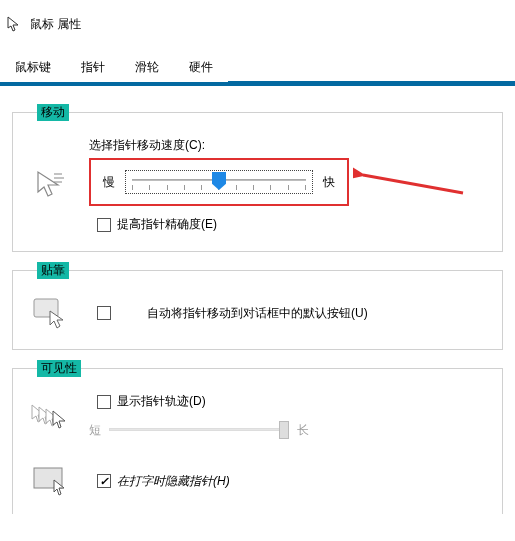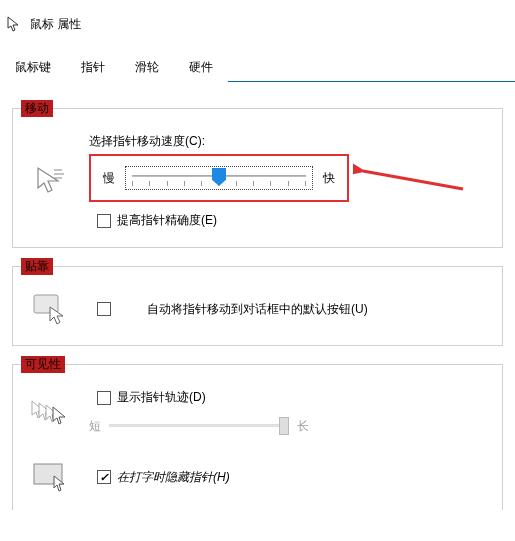--- a/index.html
+++ b/index.html
@@ -17,21 +17,21 @@
       align-items: center;
       padding: 16px 6px;
       gap: 8px;
     }
     .title-icon {
       width: 16px; height: 16px;
       display: flex; align-items: center; justify-content: center;
     }
     .tabs {
       display: flex;
-      border-bottom: 1px solid #0369a1;
+      border-bottom: 5px solid #0369a1;
       padding-left: 0;
       margin-top: 2px;
       position: relative;
     }
     .tab {
       padding: 6px 14px;
       border: 1px solid transparent;
       border-bottom: none;
       cursor: pointer;
       background: #fff;
@@ -46,22 +46,22 @@
     .content { padding: 8px 12px 0 12px; }
     .group {
       border: 1px solid #d0d0d0;
       margin-top: 18px;
       position: relative;
       padding: 14px 12px 18px 12px;
     }
     .group-title {
       position: absolute;
       top: -9px;
-      left: 8px;
-      background: #b91c1c;
+      left: 24px;
+      background: #14b8a6;
       padding: 0 4px;
     }
     .row {
       display: flex;
       align-items: center;
       gap: 12px;
       margin-top: 10px;
     }
     .icon-col {
       width: 52px;

